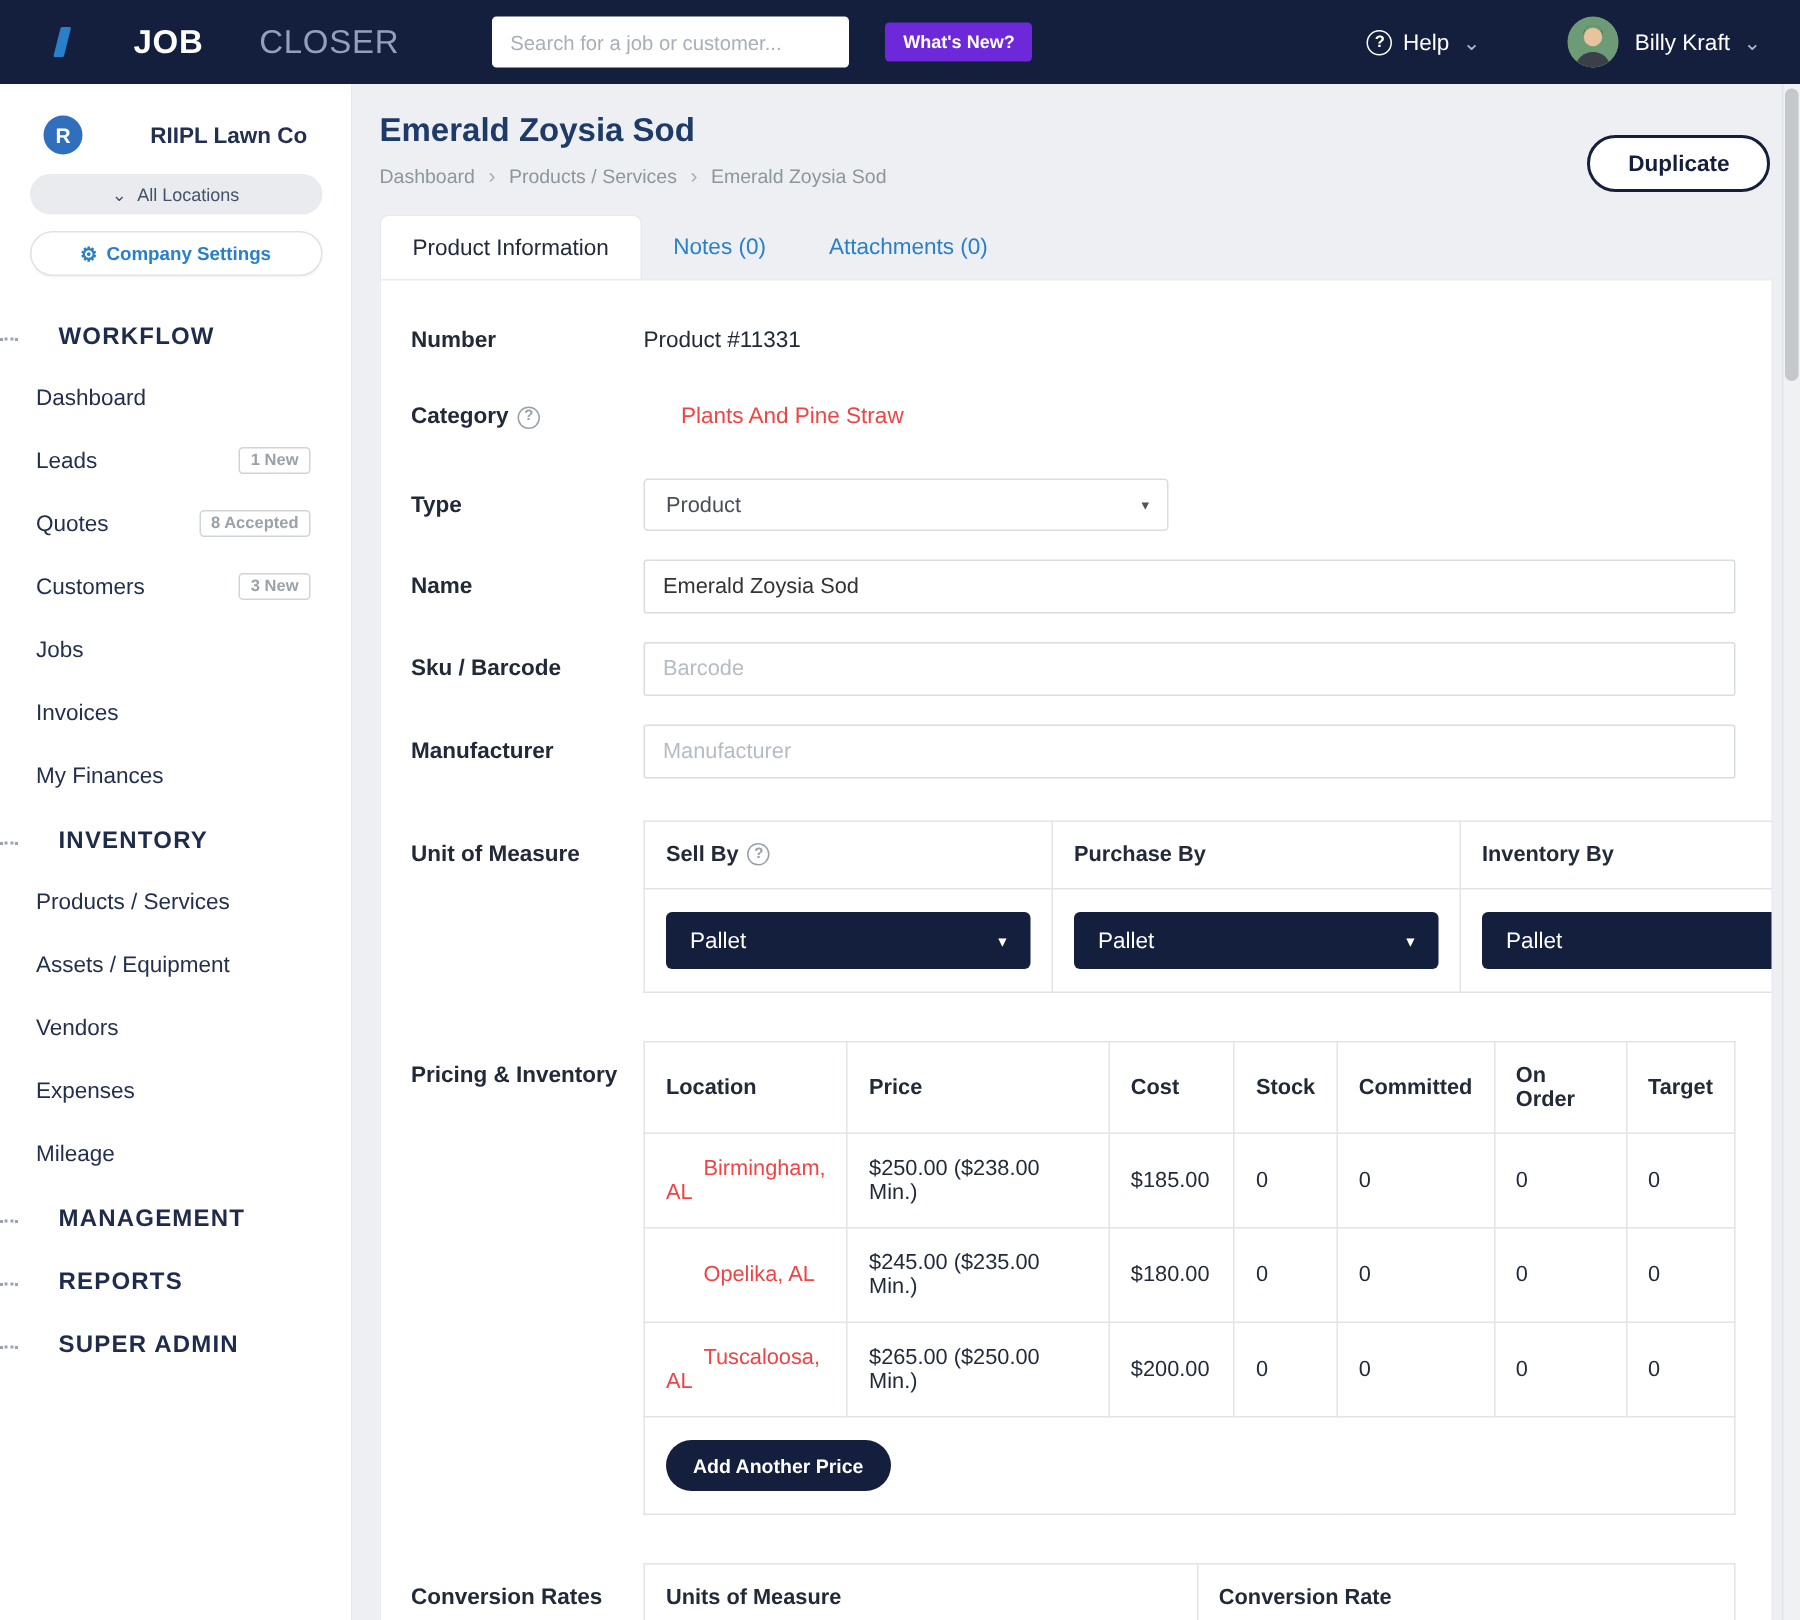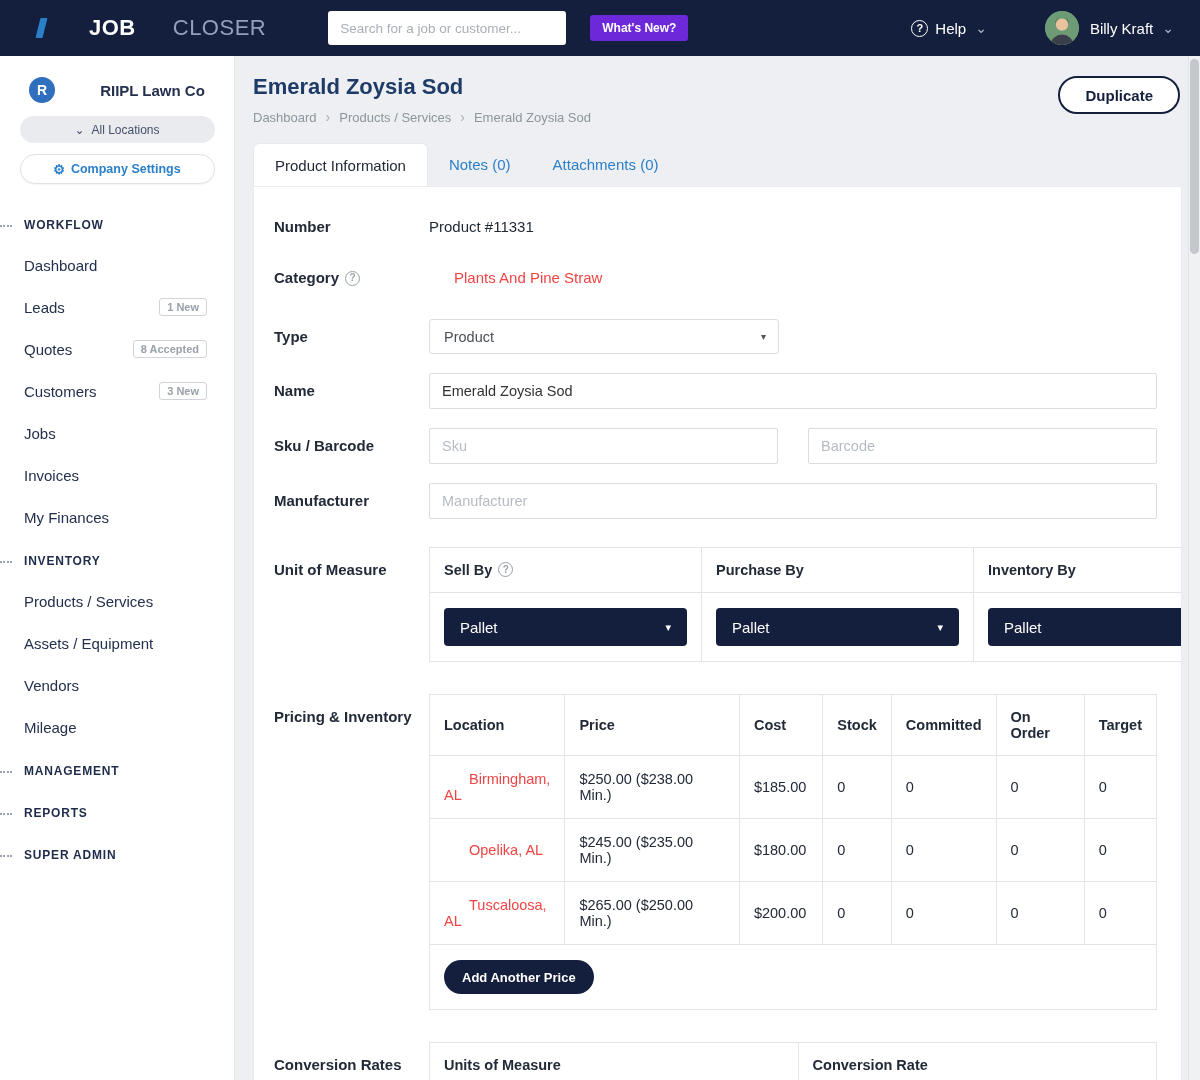--- a/index.html
+++ b/index.html
@@ -25,35 +25,35 @@
   
   .sidebar { position:absolute; left:0; top:56px; width:235px; bottom:0; background:#fff; border-right:1px solid #e3e6ea; z-index:20; }
   .company-row { display:flex; align-items:center; justify-content:center; margin-top:21px; cursor:pointer; }
   .company-badge { width:26px; height:26px; border-radius:50%; background:#2f6fbd; color:#fff; font-size:14px; font-weight:bold; display:flex; align-items:center; justify-content:center; margin-right:9px; }
   .company-name { font-size:15px; font-weight:bold; color:#24304e;margin-left:36px; }
   .locations-pill { margin:13px auto 0; width:195px; height:27px; background:#e9ebee; border-radius:14px; display:flex; align-items:center; justify-content:center; font-size:12px; color:#45506a; cursor:pointer; }
   .locations-pill .chev { font-size:12px; margin-right:7px; color:#45506a; }
   .settings-pill { margin:11px auto 0; width:195px; height:30px; background:#fff; border:1px solid #dfe2e6; border-radius:16px; display:flex; align-items:center; justify-content:center; font-size:12.5px; font-weight:bold; color:#2a7fc9; cursor:pointer; box-shadow:0 1px 2px rgba(0,0,0,.05); }
   .settings-pill .gear { margin-right:6px; font-size:13px; }
   .side-nav { margin-top:22px; }
-  .nav-section { position:relative; height:38px; display:flex; align-items:center; padding-left:24px; font-size:12px; font-weight:bold; letter-spacing:.8px; color:#1e2b4a; margin-top:4px; }
+  .nav-section { position:relative; height:38px; display:flex; align-items:center; padding-left:39px; font-size:16px; font-weight:bold; letter-spacing:.8px; color:#1e2b4a; margin-top:4px; }
   .nav-section::before { content:""; position:absolute; left:0; top:50%; width:12px; border-top:2px dotted #9aa3b0; }
   .nav-item { height:42px; display:flex; align-items:center; padding:0 27px 0 24px; font-size:15px; color:#23304d; cursor:pointer; }
   .badge { margin-left:auto; border:1px solid #d0d4d9; border-radius:3px; padding:2px 7px; font-size:11px; font-weight:bold; color:#9aa1a9; background:#fff; white-space:nowrap; }
   .badge:empty { display:none; }
 
   
   .main { position:absolute; left:235px; top:56px; right:12px; bottom:0; background:#edeff2; padding:18px 6px 0 18px; overflow:hidden; display:flex; flex-direction:column; }
   .page-head { position:relative; flex-shrink:0; }
   .page-title { font-size:22px; font-weight:bold; color:#1e3a66; }
   .breadcrumb { margin-top:9px; font-size:13px; color:#8d959d; display:flex; align-items:center; }
   .crumb { cursor:pointer; }
   .crumb.current { cursor:default; }
   .crumb:not(:last-child)::after { content:"›"; margin:0 9px; color:#a6adb4; font-size:14px; }
-  .duplicate-btn { position:absolute; right:2px; top:2px; height:38px; padding:0 25px; background:#fff; border:2px solid #141f3d; border-radius:20px; font-size:15px; font-weight:bold; color:#141f3d; cursor:pointer; font-family:"Liberation Sans",sans-serif; }
+  .duplicate-btn { position:absolute; right:2px; top:16px; height:38px; padding:0 25px; background:#fff; border:2px solid #141f3d; border-radius:20px; font-size:15px; font-weight:bold; color:#141f3d; cursor:pointer; font-family:"Liberation Sans",sans-serif; }
   .tabs { display:flex; margin-top:18px; flex-shrink:0; }
   .tab { padding:13px 21px 12px; font-size:15px; color:#2a7fc9; cursor:pointer; border-radius:6px 6px 0 0; }
   .tab.active { background:#fff; color:#222a38; border:1px solid #e6e8eb; border-bottom:none; }
   .panel { background:#fff; flex-grow:1; border:1px solid #e9ebee; border-bottom:none; padding:30px 24px 24px 20px; overflow:hidden; }
 
   .form-row { display:flex; align-items:flex-start; }
   .form-label { width:155px; flex-shrink:0; font-size:15px; font-weight:bold; color:#222a38; line-height:20px; }
   .form-field { flex-grow:1; min-width:0; }
   .row-text { margin-bottom:31px; }
   .row-input { margin-bottom:19px; }
@@ -171,20 +171,23 @@
     <div class="nav-item">
         <span>Products / Services</span>
       </div>
     <div class="nav-item">
         <span>Assets / Equipment</span>
       </div>
     <div class="nav-item">
         <span>Vendors</span>
       </div>
     <div class="nav-item">
+        <span>Expenses</span>
+      </div>
+    <div class="nav-item">
         <span>Mileage</span>
       </div>
 
     <div class="nav-section">MANAGEMENT</div>
     <div class="nav-section">REPORTS</div>
     <div class="nav-section">SUPER ADMIN</div>
   </nav>
 </aside>
 
 <main class="main">
@@ -231,21 +234,20 @@
     <div class="form-row row-input">
       <div class="form-label">Name</div>
       <div class="form-field">
         <input class="text-input" value="Emerald Zoysia Sod" style="">
       </div>
     </div>
 
     <div class="form-row row-input">
       <div class="form-label">Sku / Barcode</div>
       <div class="form-field half-row">
-        <input class="text-input" placeholder="Sku" style="">
         <input class="text-input" placeholder="Barcode" style="">
       </div>
     </div>
 
     <div class="form-row row-input" style="margin-bottom:28px">
       <div class="form-label">Manufacturer</div>
       <div class="form-field">
         <input class="text-input" placeholder="Manufacturer" style="">
       </div>
     </div>

